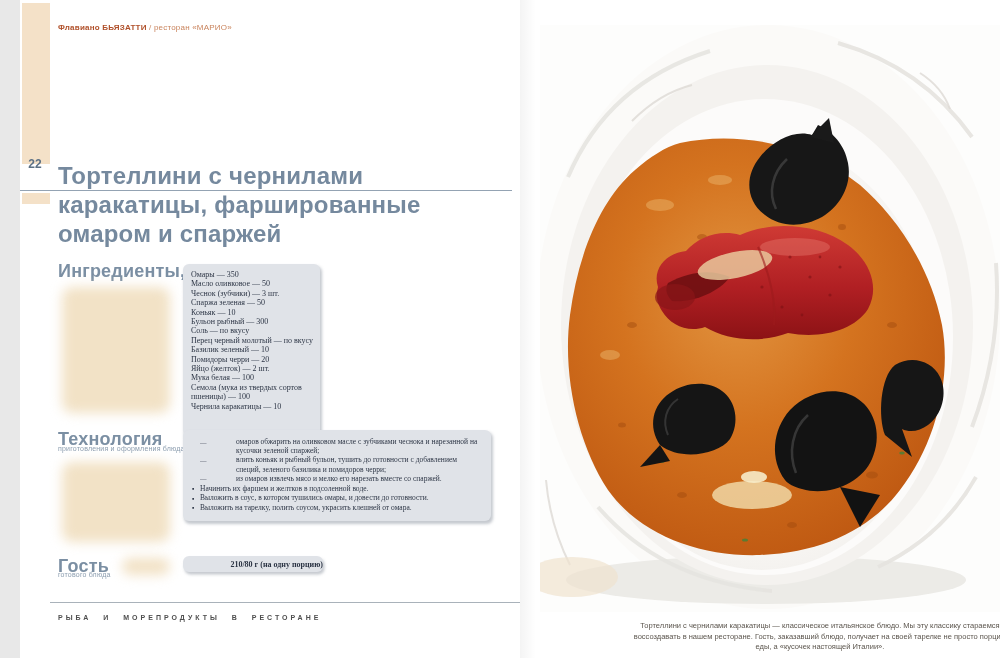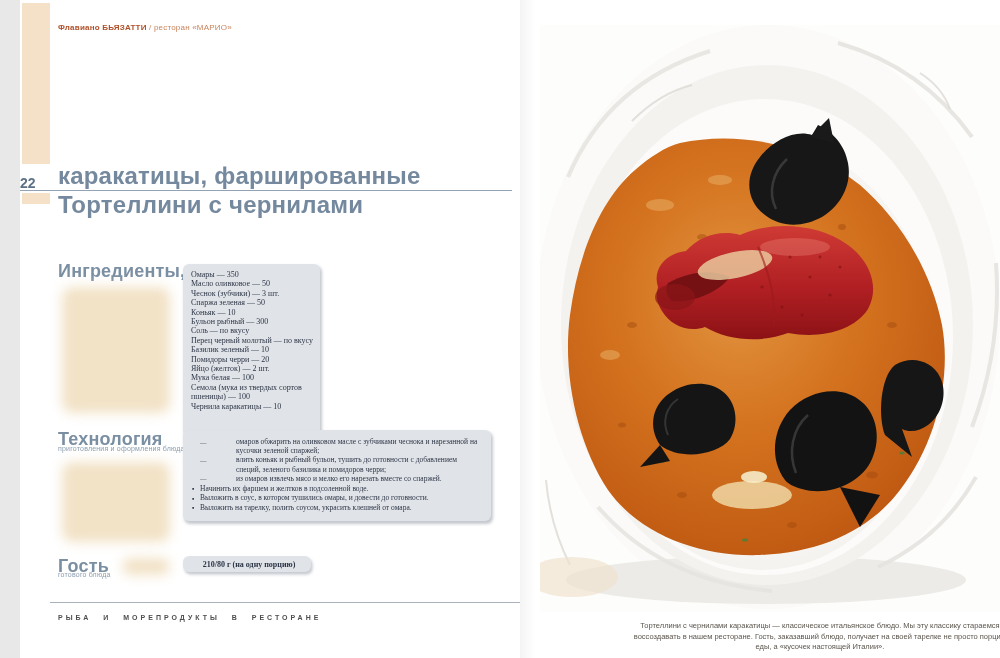--- a/index.html
+++ b/index.html
@@ -14,40 +14,40 @@
   .wash1{left:42px;top:287px;width:108px;height:126px;}
   .wash2{left:42px;top:462px;width:108px;height:80px;}
   .wash3{left:102px;top:558px;width:48px;height:17px;}
 
   
   .chef-header{left:38px;top:23px;font-size:8px;letter-spacing:.2px;}
   .chef-name{color:#b0502a;font-weight:bold;}
   .restaurant{color:#c9835c;font-weight:normal;}
 
   
-  .page-number{left:0;top:175px;width:30px;text-align:left;font-size:14px;font-weight:bold;color:#5d7185;}
+  .page-number{left:0;top:157px;width:30px;text-align:center;font-size:12px;font-weight:bold;color:#5d7185;}
   .recipe-title{left:38px;top:161px;width:445px;font-size:24px;line-height:29px;font-weight:bold;
                 color:#75899e;letter-spacing:.2px;}
   .title-rule{left:0;top:190px;width:492px;height:1px;background:#94a3b3;}
 
   
   .sec-label{font-size:18px;font-weight:bold;color:#7b8fa3;letter-spacing:.2px;}
   .sec-sublabel{font-size:7px;color:#8a9cae;letter-spacing:.2px;}
   .ingredients-label{left:38px;top:261px;}
   .tech-label{left:38px;top:429px;}
   .tech-sublabel{left:38px;top:445px;}
   .yield-label{left:38px;top:556px;}
   .yield-sublabel{left:38px;top:571px;}
 
   
   .gbox{background:#e0e3e8;border-radius:6px;box-shadow:1.5px 2.5px 3px rgba(110,120,135,.4);
         color:#2c3545;font-family:"Liberation Serif","DejaVu Serif",serif;}
   .ing-box{left:163px;top:264px;width:122px;padding:6px 7px 25px 8px;font-size:8px;line-height:9.4px;}
   .tech-box{left:163px;top:430px;width:290px;padding:7px 9px 8px 9px;font-size:7.5px;line-height:9.2px;}
-  .yield-box{left:163px;top:556px;width:124px;padding:4px 0 3px 4px;text-align:center;
+  .yield-box{left:163px;top:556px;width:124px;padding:4px 0 3px 16px;text-align:right;
              font-size:8px;font-weight:bold;}
 
   .step{display:flex;margin:0;}
   .step.indent{margin-left:8px;gap:28px;}
   .step .marker{flex:0 0 8px;font-size:6.5px;padding-top:.5px;}
   .step .step-text{flex:1;}
 
   
   .footer-rule{left:30px;top:602px;width:470px;height:1px;background:#a9b2ba;}
   .footer-title{left:38px;top:614px;font-size:7px;font-weight:bold;letter-spacing:3px;
@@ -71,22 +71,23 @@
     <span class="chef-name">Флавиано БЬЯЗАТТИ</span><span class="restaurant"> / ресторан «МАРИО»</span>
   </div>
 
   <div class="abs page-number">22</div>
 
   <div class="abs title-rule"></div>
   <div class="abs beige-block"></div>
 
   <h1 class="abs recipe-title" style="margin:0;">
 
-  <div class="title-line">каракатицы, фаршированные</div>
-      <div class="title-line">Тортеллини с чернилами</div>
+  <div class="title-line">Тортеллини с чернилами</div>
+      <div class="title-line">каракатицы, фаршированные</div>
+      <div class="title-line">омаром и спаржей</div>
     </h1>
 
   <div class="abs sec-label ingredients-label">Ингредиенты, г</div>
   <div class="abs wash wash1"></div>
   <div class="abs gbox ing-box">
 
   <div class="ing-line">Омары — 350</div>
       <div class="ing-line">Масло оливковое — 50</div>
       <div class="ing-line">Чеснок (зубчики) — 3 шт.</div>
       <div class="ing-line">Спаржа зеленая — 50</div>

